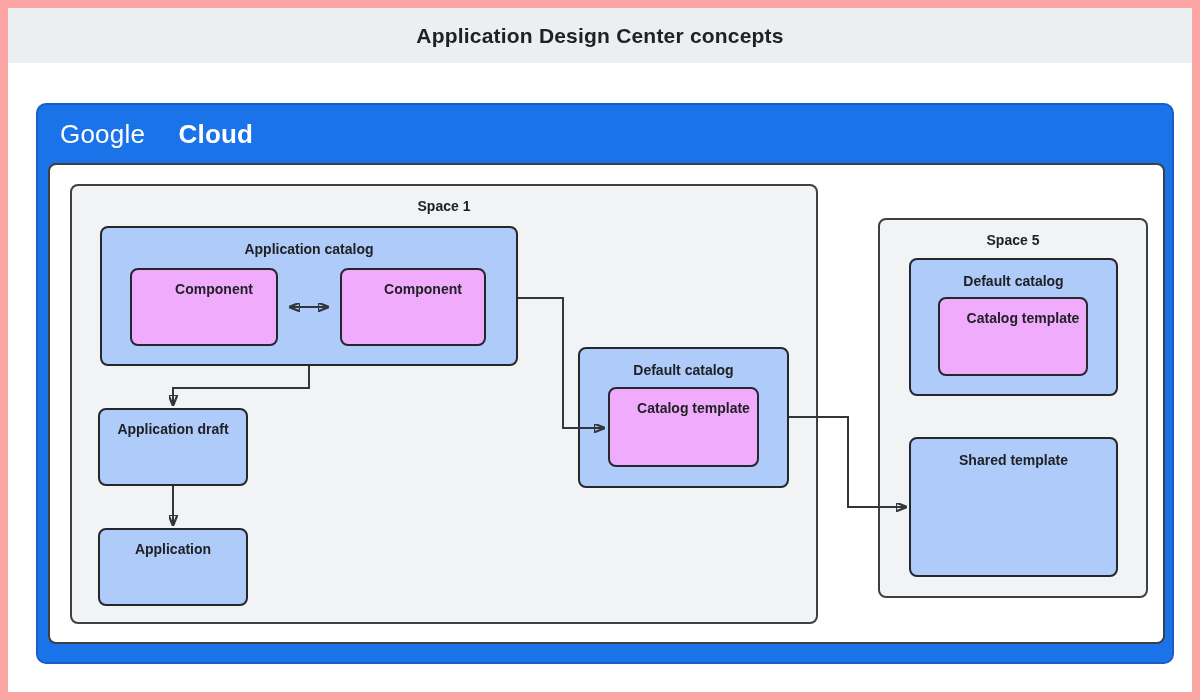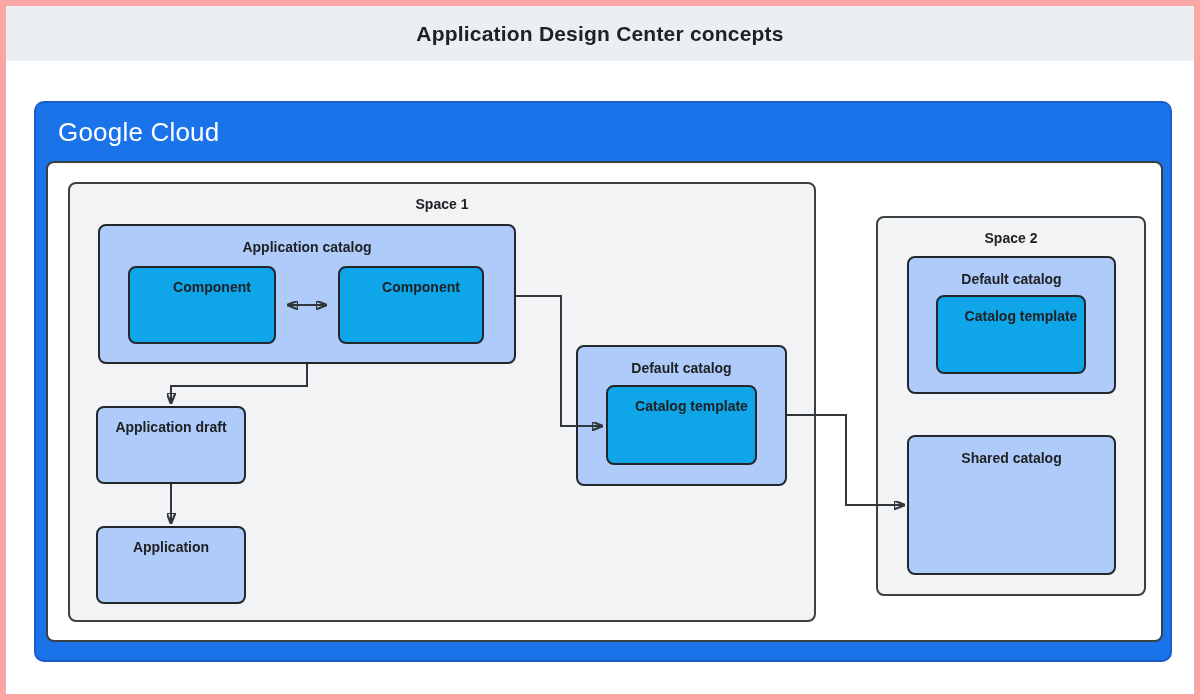--- a/index.html
+++ b/index.html
@@ -4,21 +4,21 @@
 <style>
   * { margin: 0; padding: 0; box-sizing: border-box; }
   html, body { background: #fff; }
   body { font-family: "Liberation Sans", sans-serif; color: #202124; }
 
   .page {
     position: relative;
     width: 1200px;
     height: 700px;
     background: #ffffff;
-    border: 6px solid #fca5a5;
+    border: 8px solid #fca5a5;
     overflow: hidden;
   }
 
   .title-band {
     position: absolute;
     left: 0; right: 0; top: 0;
     height: 55px;
     background: #eceff1;
     display: flex;
     align-items: center;
@@ -42,21 +42,21 @@
 
   .gc-logo {
     position: absolute;
     left: 22px; top: 14px;
     color: #ffffff;
     font-size: 26px;
     letter-spacing: 0.2px;
     white-space: nowrap;
   }
   .gc-logo .g-bold { font-weight: 400; }
-  .gc-logo .g-light { font-weight: 400; }
+  .gc-logo .g-light { font-weight: 700; margin-left: 26px; }
 
   .white-box {
     position: absolute;
     left: 10px; top: 58px;
     width: 1117px; height: 481px;
     background: #ffffff;
     border: 2px solid #3c4043;
     border-radius: 8px;
   }
 
@@ -80,21 +80,21 @@
     position: absolute;
     border: 2px solid #24282d;
     border-radius: 8px;
     text-align: center;
     font-size: 14px;
     font-weight: 700;
     color: #202124;
     padding-top: 13px;
   }
   .node--blue { background: #aecbfa; }
-  .node--gray { background: #0ea5e9; padding-left: 20px; }
+  .node--gray { background: #f0abfc; padding-left: 20px; }
 
   .n-app-template   { left: 92px;  top: 218px; width: 418px; height: 140px; }
   .n-comp-left      { left: 122px; top: 260px; width: 148px; height: 78px; padding-top: 11px; }
   .n-comp-right     { left: 332px; top: 260px; width: 146px; height: 78px; padding-top: 11px; }
   .n-app-draft      { left: 90px;  top: 400px; width: 150px; height: 78px; padding-top: 11px; }
   .n-application    { left: 90px;  top: 520px; width: 150px; height: 78px; padding-top: 11px; }
   .n-def-cat-s1     { left: 570px; top: 339px; width: 211px; height: 141px; }
   .n-cat-tpl-s1     { left: 600px; top: 379px; width: 151px; height: 80px;  padding-top: 11px; }
   .n-def-cat-s2     { left: 901px; top: 250px; width: 209px; height: 138px; }
   .n-cat-tpl-s2     { left: 930px; top: 289px; width: 150px; height: 79px;  padding-top: 11px; }
@@ -128,21 +128,21 @@
       <span class="g-light">Cloud</span>
     </div>
     <div class="white-box"></div>
   </div>
 
   <div class="space space1">
     <span class="space-label">Space 1</span>
   </div>
 
   <div class="space space2">
-    <span class="space-label">Space 2</span>
+    <span class="space-label">Space 5</span>
   </div>
 
   <div class="node node--blue n-app-template">
     <span>Application catalog</span>
   </div>
   <div class="node node--gray n-comp-left">
     <span>Component</span>
   </div>
   <div class="node node--gray n-comp-right">
     <span>Component</span>
@@ -163,21 +163,21 @@
   </div>
 
   <div class="node node--blue n-def-cat-s2">
     <span>Default catalog</span>
   </div>
   <div class="node node--gray n-cat-tpl-s2">
     <span>Catalog template</span>
   </div>
 
   <div class="node node--blue n-shared-cat">
-    <span>Shared catalog</span>
+    <span>Shared template</span>
   </div>
 
   <svg class="connectors" viewBox="0 0 1196 696">
     <defs>
       <marker id="arrowhead" viewBox="0 0 10 8" refX="10" refY="4" markerWidth="11" markerHeight="9" orient="auto-start-reverse" markerUnits="userSpaceOnUse">
         <path d="M0,0 L10,4 L0,8 Z" fill="#202124" stroke="none"></path>
       </marker>
     </defs>
     <path d="M 281,299 L 321,299" marker-start="url(#arrowhead)" marker-end="url(#arrowhead)"></path>
     <path d="M 301,358 L 301,380 L 165,380 L 165,398" marker-end="url(#arrowhead)"></path>

